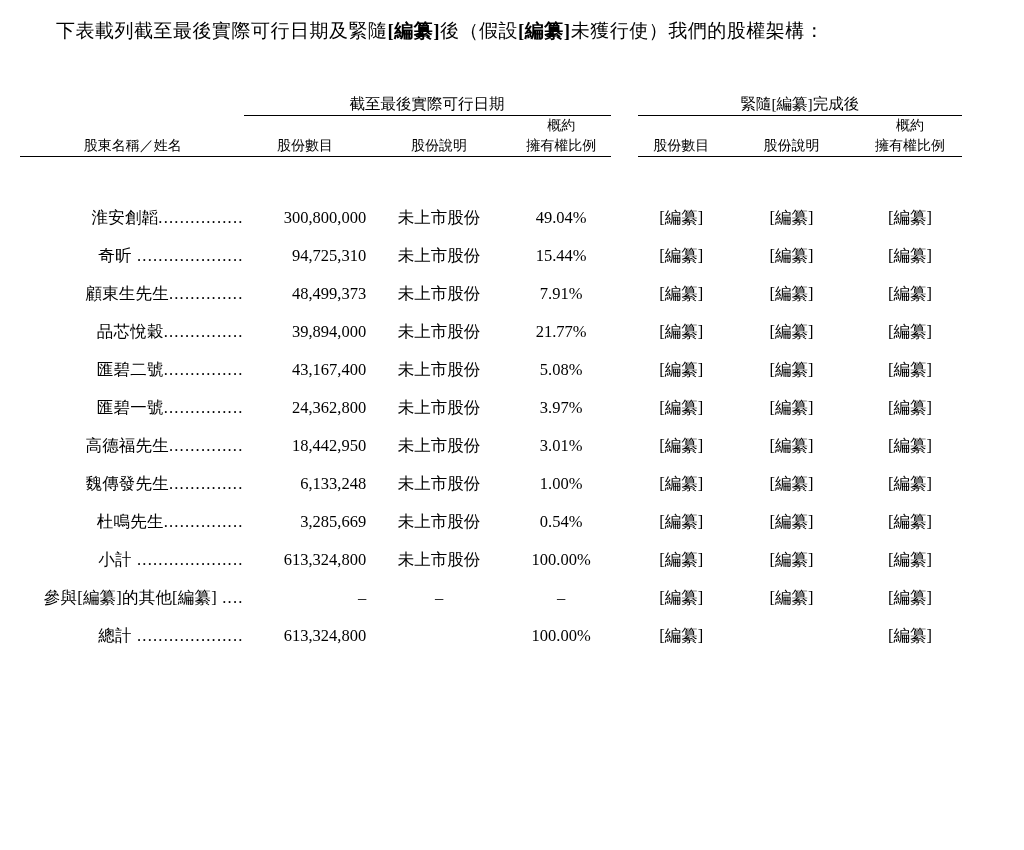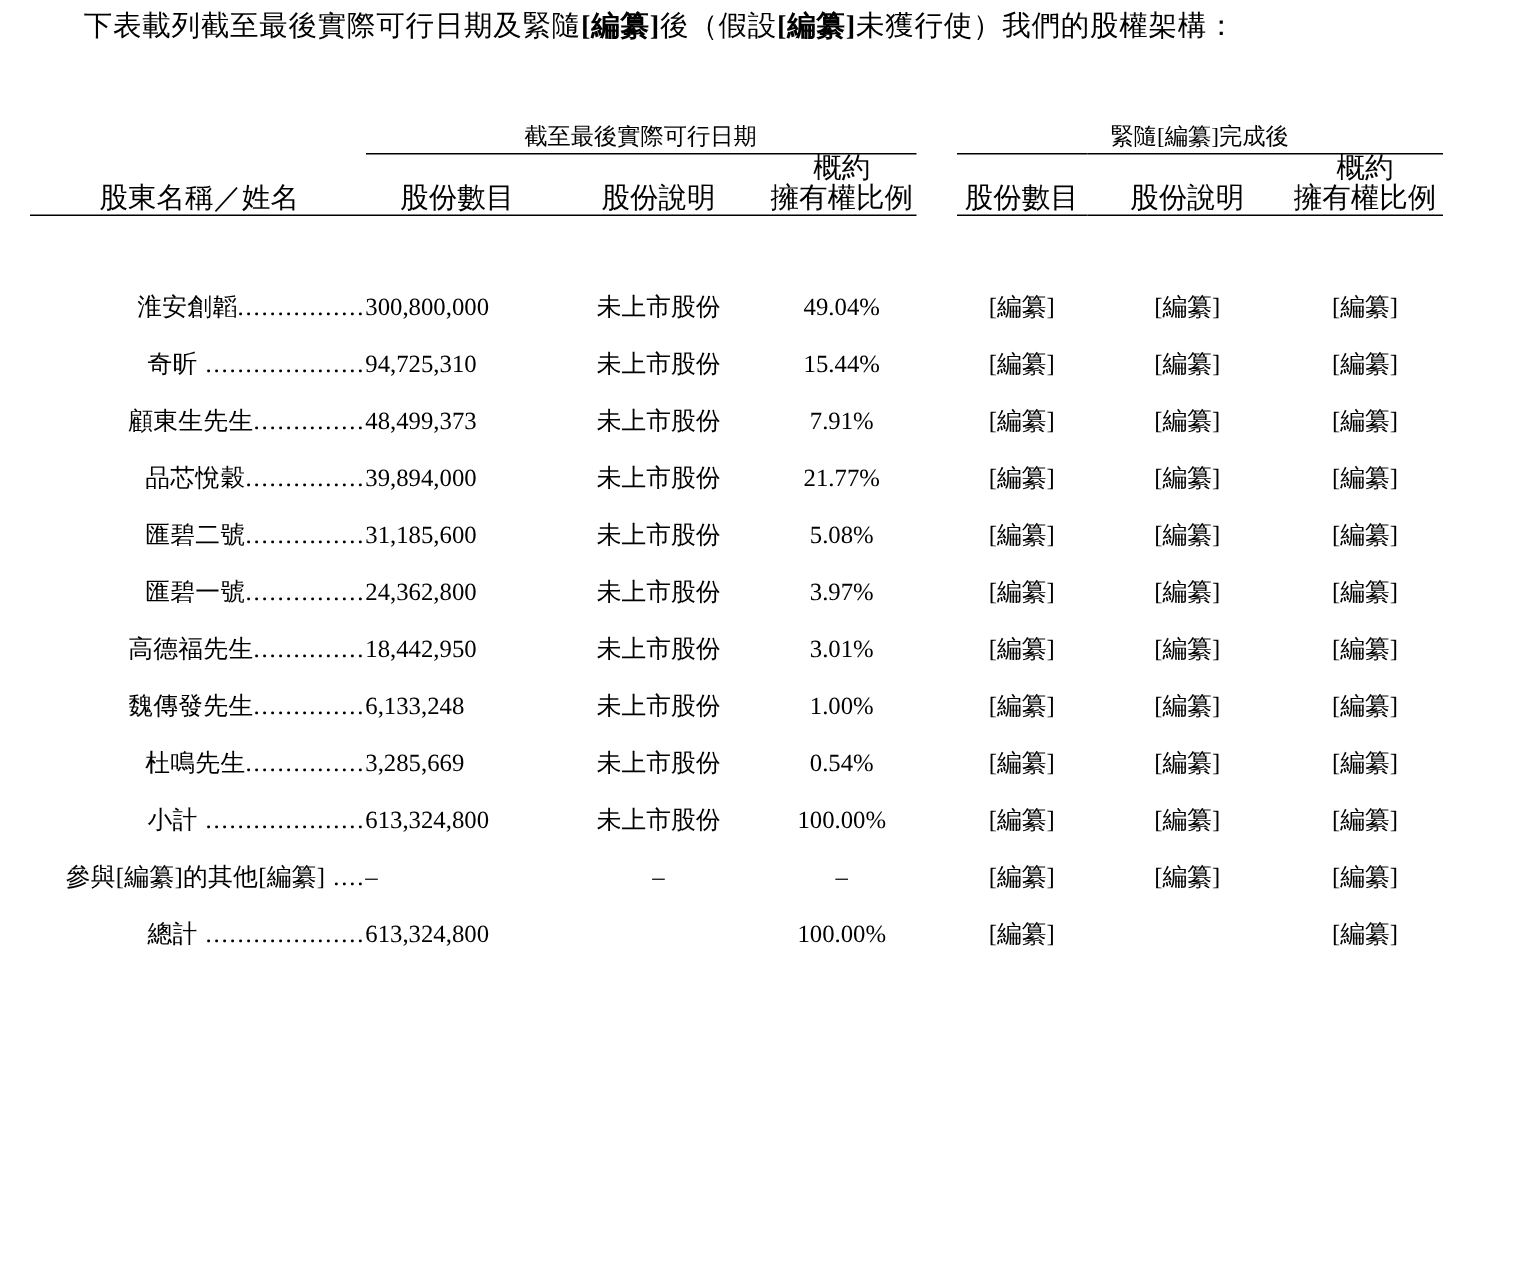--- a/index.html
+++ b/index.html
@@ -12,21 +12,21 @@
     height: 850px;
     font-family: "Liberation Serif", "DejaVu Serif", serif;
     color: #000000;
     overflow: hidden;
   }
   .page {
     position: relative;
     width: 1024px;
     height: 850px;
     box-sizing: border-box;
-    padding: 1px 60px 0 16px;
+    padding: 14px 60px 0 16px;
   }
   .intro {
     font-size: 19px;
     line-height: 34px;
     text-indent: 2.1em;
     margin: 0 0 0 0;
     letter-spacing: 0.5px;
     text-align: justify;
   }
   .intro b { font-weight: bold; }
@@ -48,21 +48,21 @@
   .grp-cell {
     text-align: center;
     font-size: 15.5px;
     padding-bottom: 3px;
     border-bottom: 1px solid #000;
   }
   .grp-spacer { border: none; }
 
   .hdr-row td {
     text-align: center;
-    font-size: 19px;
+    font-size: 14px;
     line-height: 20px;
     padding: 8px 2px 6px 2px;
     border-bottom: 1px solid #000;
     vertical-align: bottom;
   }
   .hdr-row td.name-hdr {
     text-align: center;
     padding-left: 2px;
   }
   .hdr-row td.nb { border-bottom: none; }
@@ -73,21 +73,21 @@
   tbody tr td {
     font-size: 16.5px;
     line-height: 38px;
     white-space: nowrap;
   }
   td.name {
     text-align: right;
     padding-left: 2px;
     letter-spacing: 0.2px;
   }
-  td.num { padding-right: 4px; }
+  td.num { text-align: right; padding-right: 4px; }
   td.desc { text-align: center; }
   td.pct { text-align: center; padding-right: 6px; }
   td.brk { text-align: center; }
   td.blank { }
   .bold { font-weight: bold; }
   .dots { letter-spacing: 1.2px; }
 
   
   col.c-name   { width: 215px; }
   col.c-num1   { width: 118px; }
@@ -181,21 +181,21 @@
           <td class="num">39,894,000</td>
           <td class="desc">未上市股份</td>
           <td class="pct">21.77%</td>
           <td class="blank"></td>
           <td class="brk">[編纂]</td>
           <td class="brk">[編纂]</td>
           <td class="brk">[編纂]</td>
         </tr>
         <tr>
           <td class="name"><span>匯碧二號</span><span class="dots">...............</span></td>
-          <td class="num">31,185,600</td>
+          <td class="num">43,167,400</td>
           <td class="desc">未上市股份</td>
           <td class="pct">5.08%</td>
           <td class="blank"></td>
           <td class="brk">[編纂]</td>
           <td class="brk">[編纂]</td>
           <td class="brk">[編纂]</td>
         </tr>
         <tr>
           <td class="name"><span>匯碧一號</span><span class="dots">...............</span></td>
           <td class="num">24,362,800</td>

